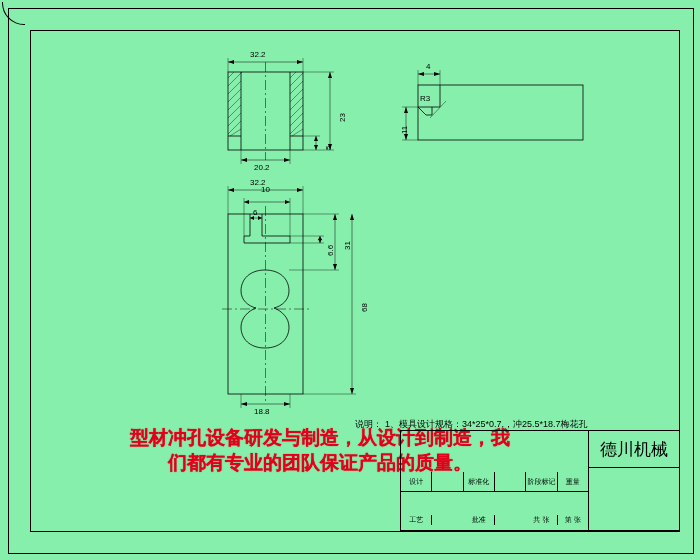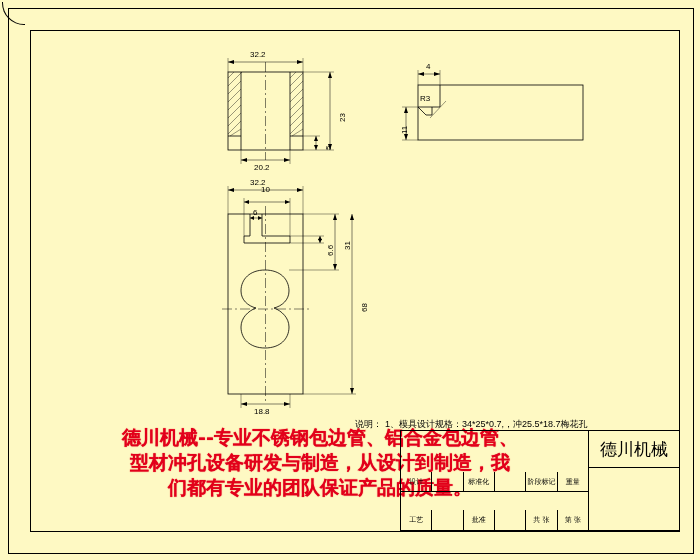--- a/index.html
+++ b/index.html
@@ -5,21 +5,21 @@
   html,body{margin:0;padding:0;}
   body{
     width:700px;height:560px;
     background:#ffffff;
     font-family:"Liberation Sans", sans-serif;
     position:relative;
     overflow:hidden;
   }
   .sheet{
     position:absolute;left:0;top:0;width:700px;height:560px;
-    background:#fef9c3;
+    background:#86efac;
   }
   .frame-outer{
     position:absolute;left:8px;top:8px;width:684px;height:544px;
     border:1px solid #000;
   }
   .frame-inner{
     position:absolute;left:30px;top:30px;width:648px;height:500px;
     border:1px solid #000;
   }
   .corner-arc{
@@ -95,21 +95,21 @@
   }
   .tb .gridrow .c{
     flex:1;border-right:1px solid #000;
     display:flex;align-items:center;justify-content:center;
     text-align:center;
   }
   .tb .gridrow .c:last-child{border-right:none;}
   .tb .gridrow.r1{top:22px;}
   .tb .gridrow.r2{top:41px;}
   .tb .gridrow.r3{top:60px;}
-  .tb .gridrow.r4{top:79px;height:20px;border-bottom:none;}
+  .tb .gridrow.r4{top:79px;height:20px;border-bottom:none;align-items:center;}
   .notes-block{
     position:absolute;left:355px;top:400px;width:330px;
   }
   .notes-title{
     position:absolute;left:0;top:0;font-size:9px;
     font-family:Liberation Sans, sans-serif;
     margin-top:18px;
   }
   .note-line{
     position:absolute;left:30px;font-size:9px;
@@ -287,21 +287,20 @@
   <div class="dim-txt rot" style="left:343px;top:250px;">31</div>
   <div class="dim-txt rot" style="left:360px;top:312px;">68</div>
   <div class="dim-txt" style="left:254px;top:407px;">18.8</div>
 
   <div class="notes-block">
     <div class="notes-title">说明：</div>
     <div class="note-line" style="top:18px;">1、模具设计规格：34*25*0.7,，冲25.5*18.7梅花孔</div>
   </div>
 
   <div class="banner">
-    <div>德川机械--专业不锈钢包边管、铝合金包边管、</div>
     <div>型材冲孔设备研发与制造，从设计到制造，我</div>
     <div>们都有专业的团队保证产品的质量。</div>
   </div>
 
   <div class="tb">
     <div class="left">
       <div class="gridrow r2">
         <div class="c">设计</div>
         <div class="c"></div>
         <div class="c">标准化</div>

